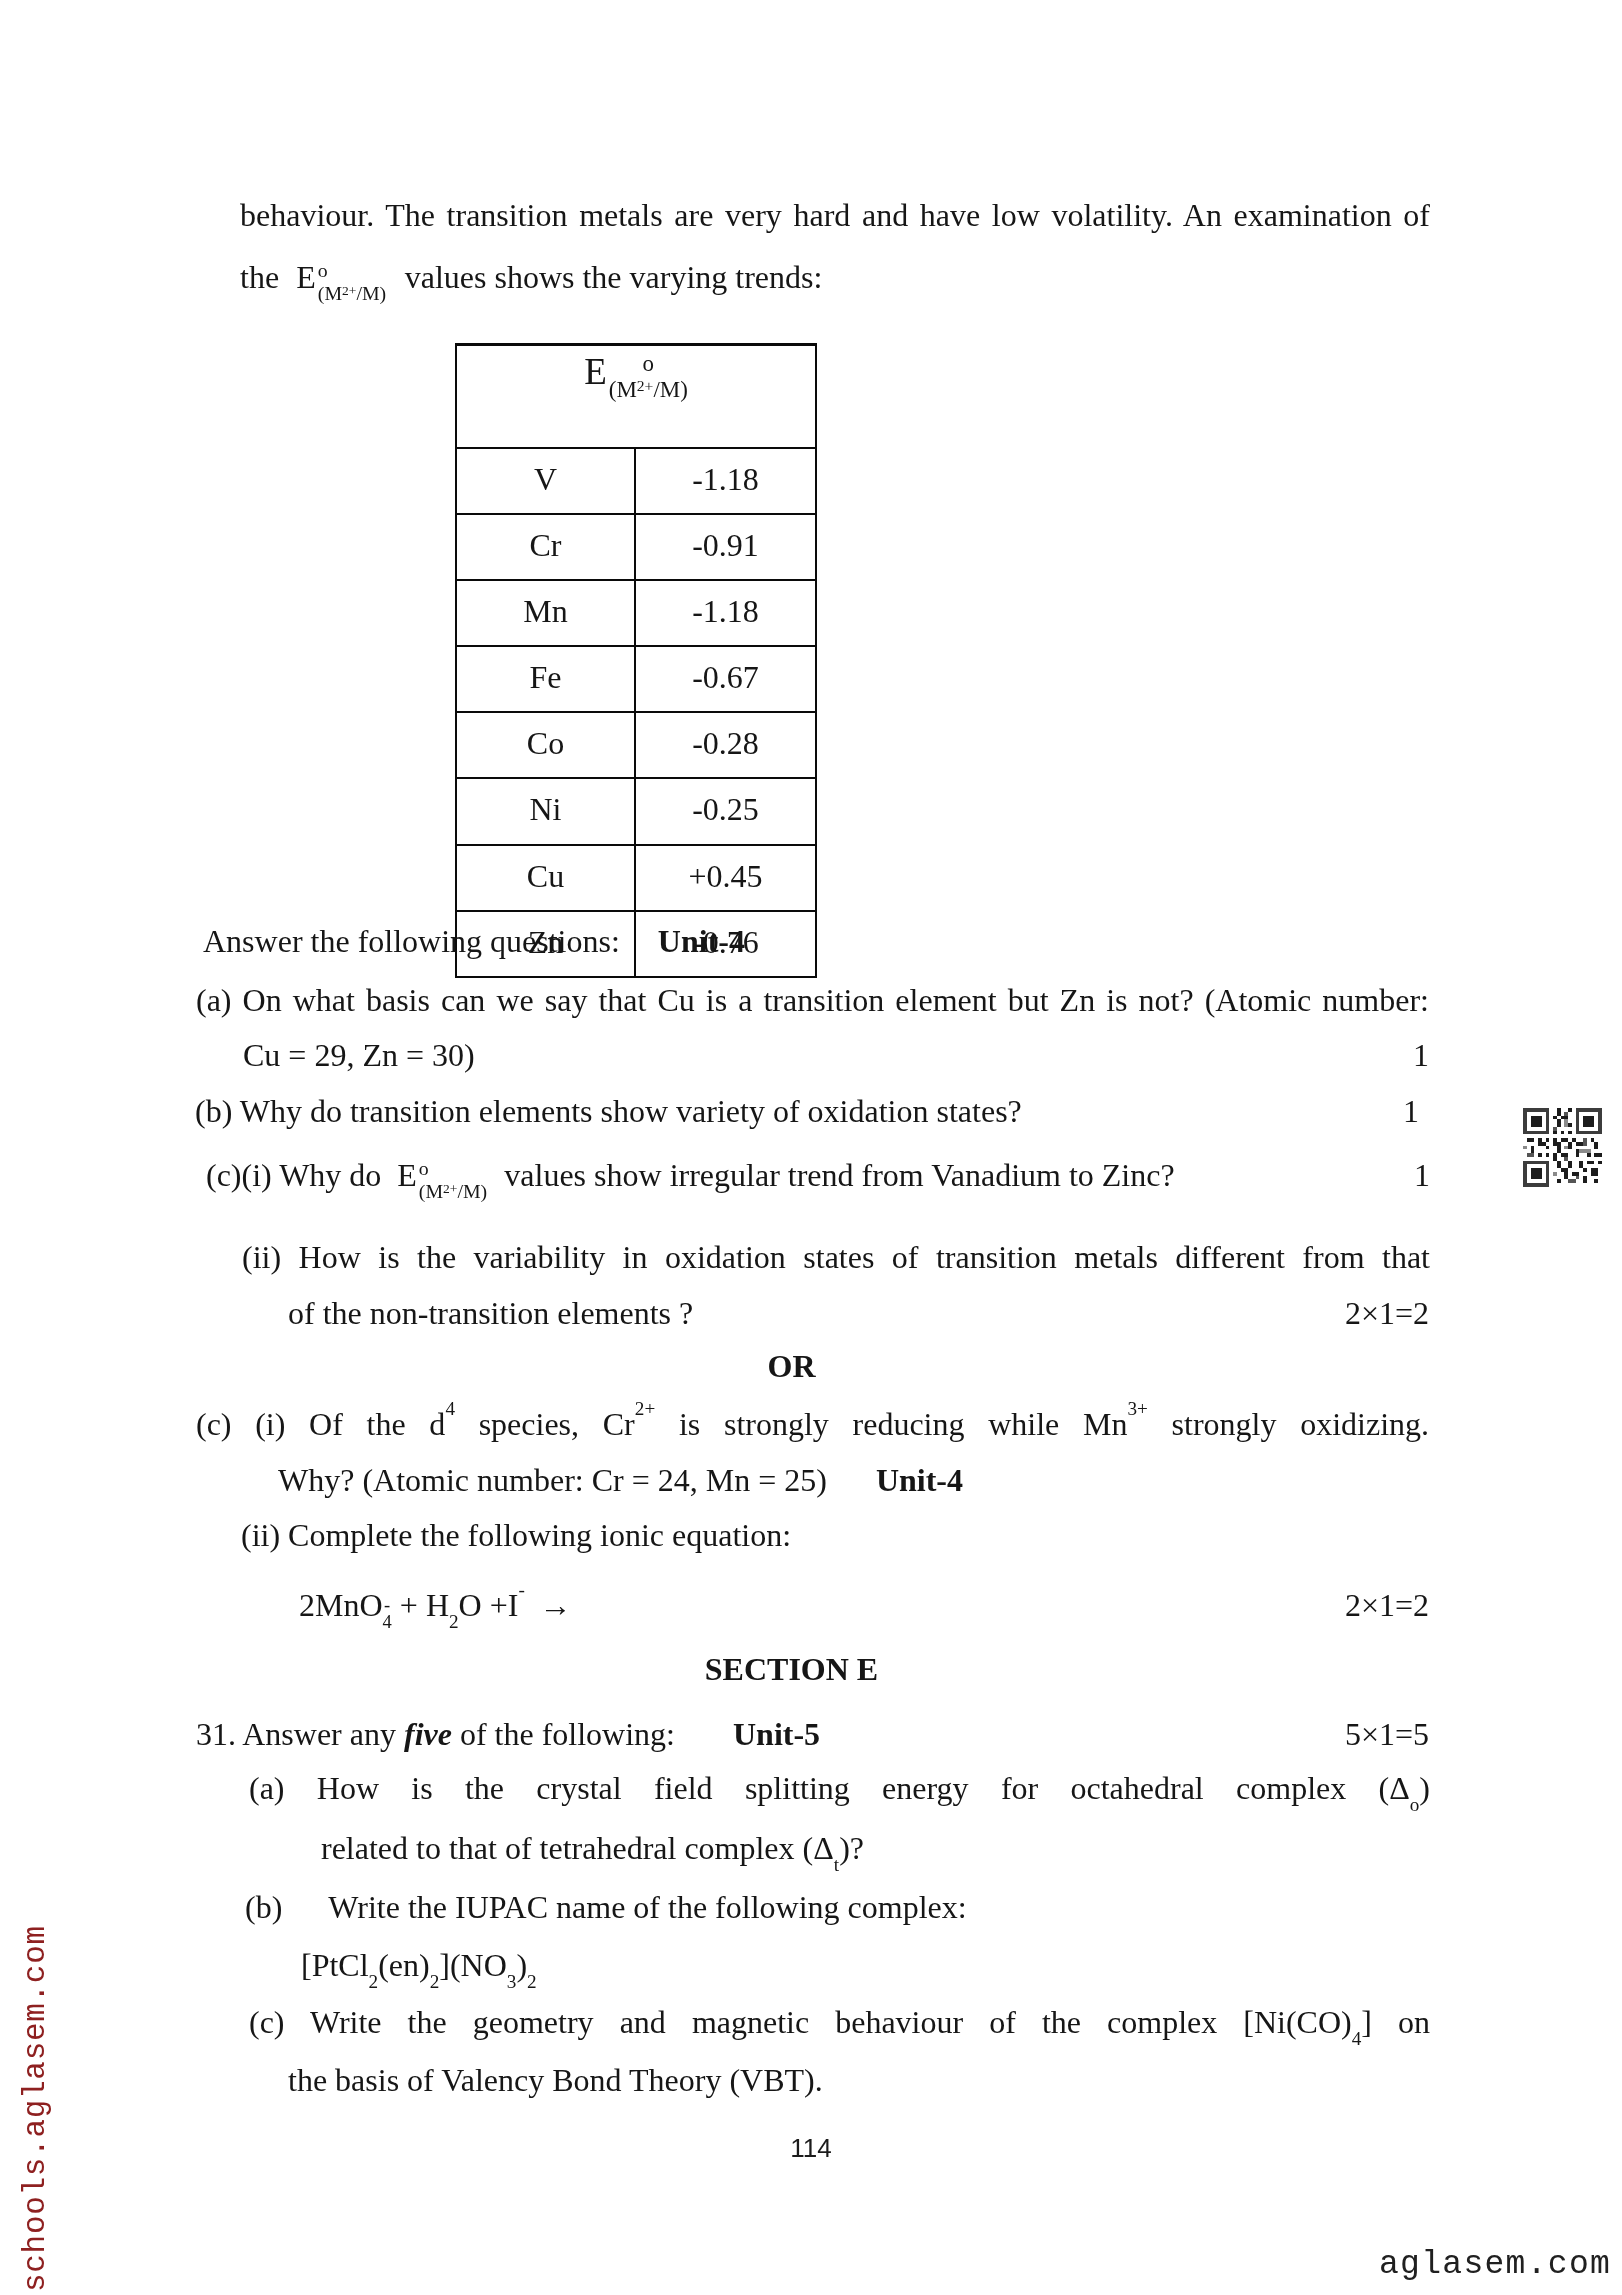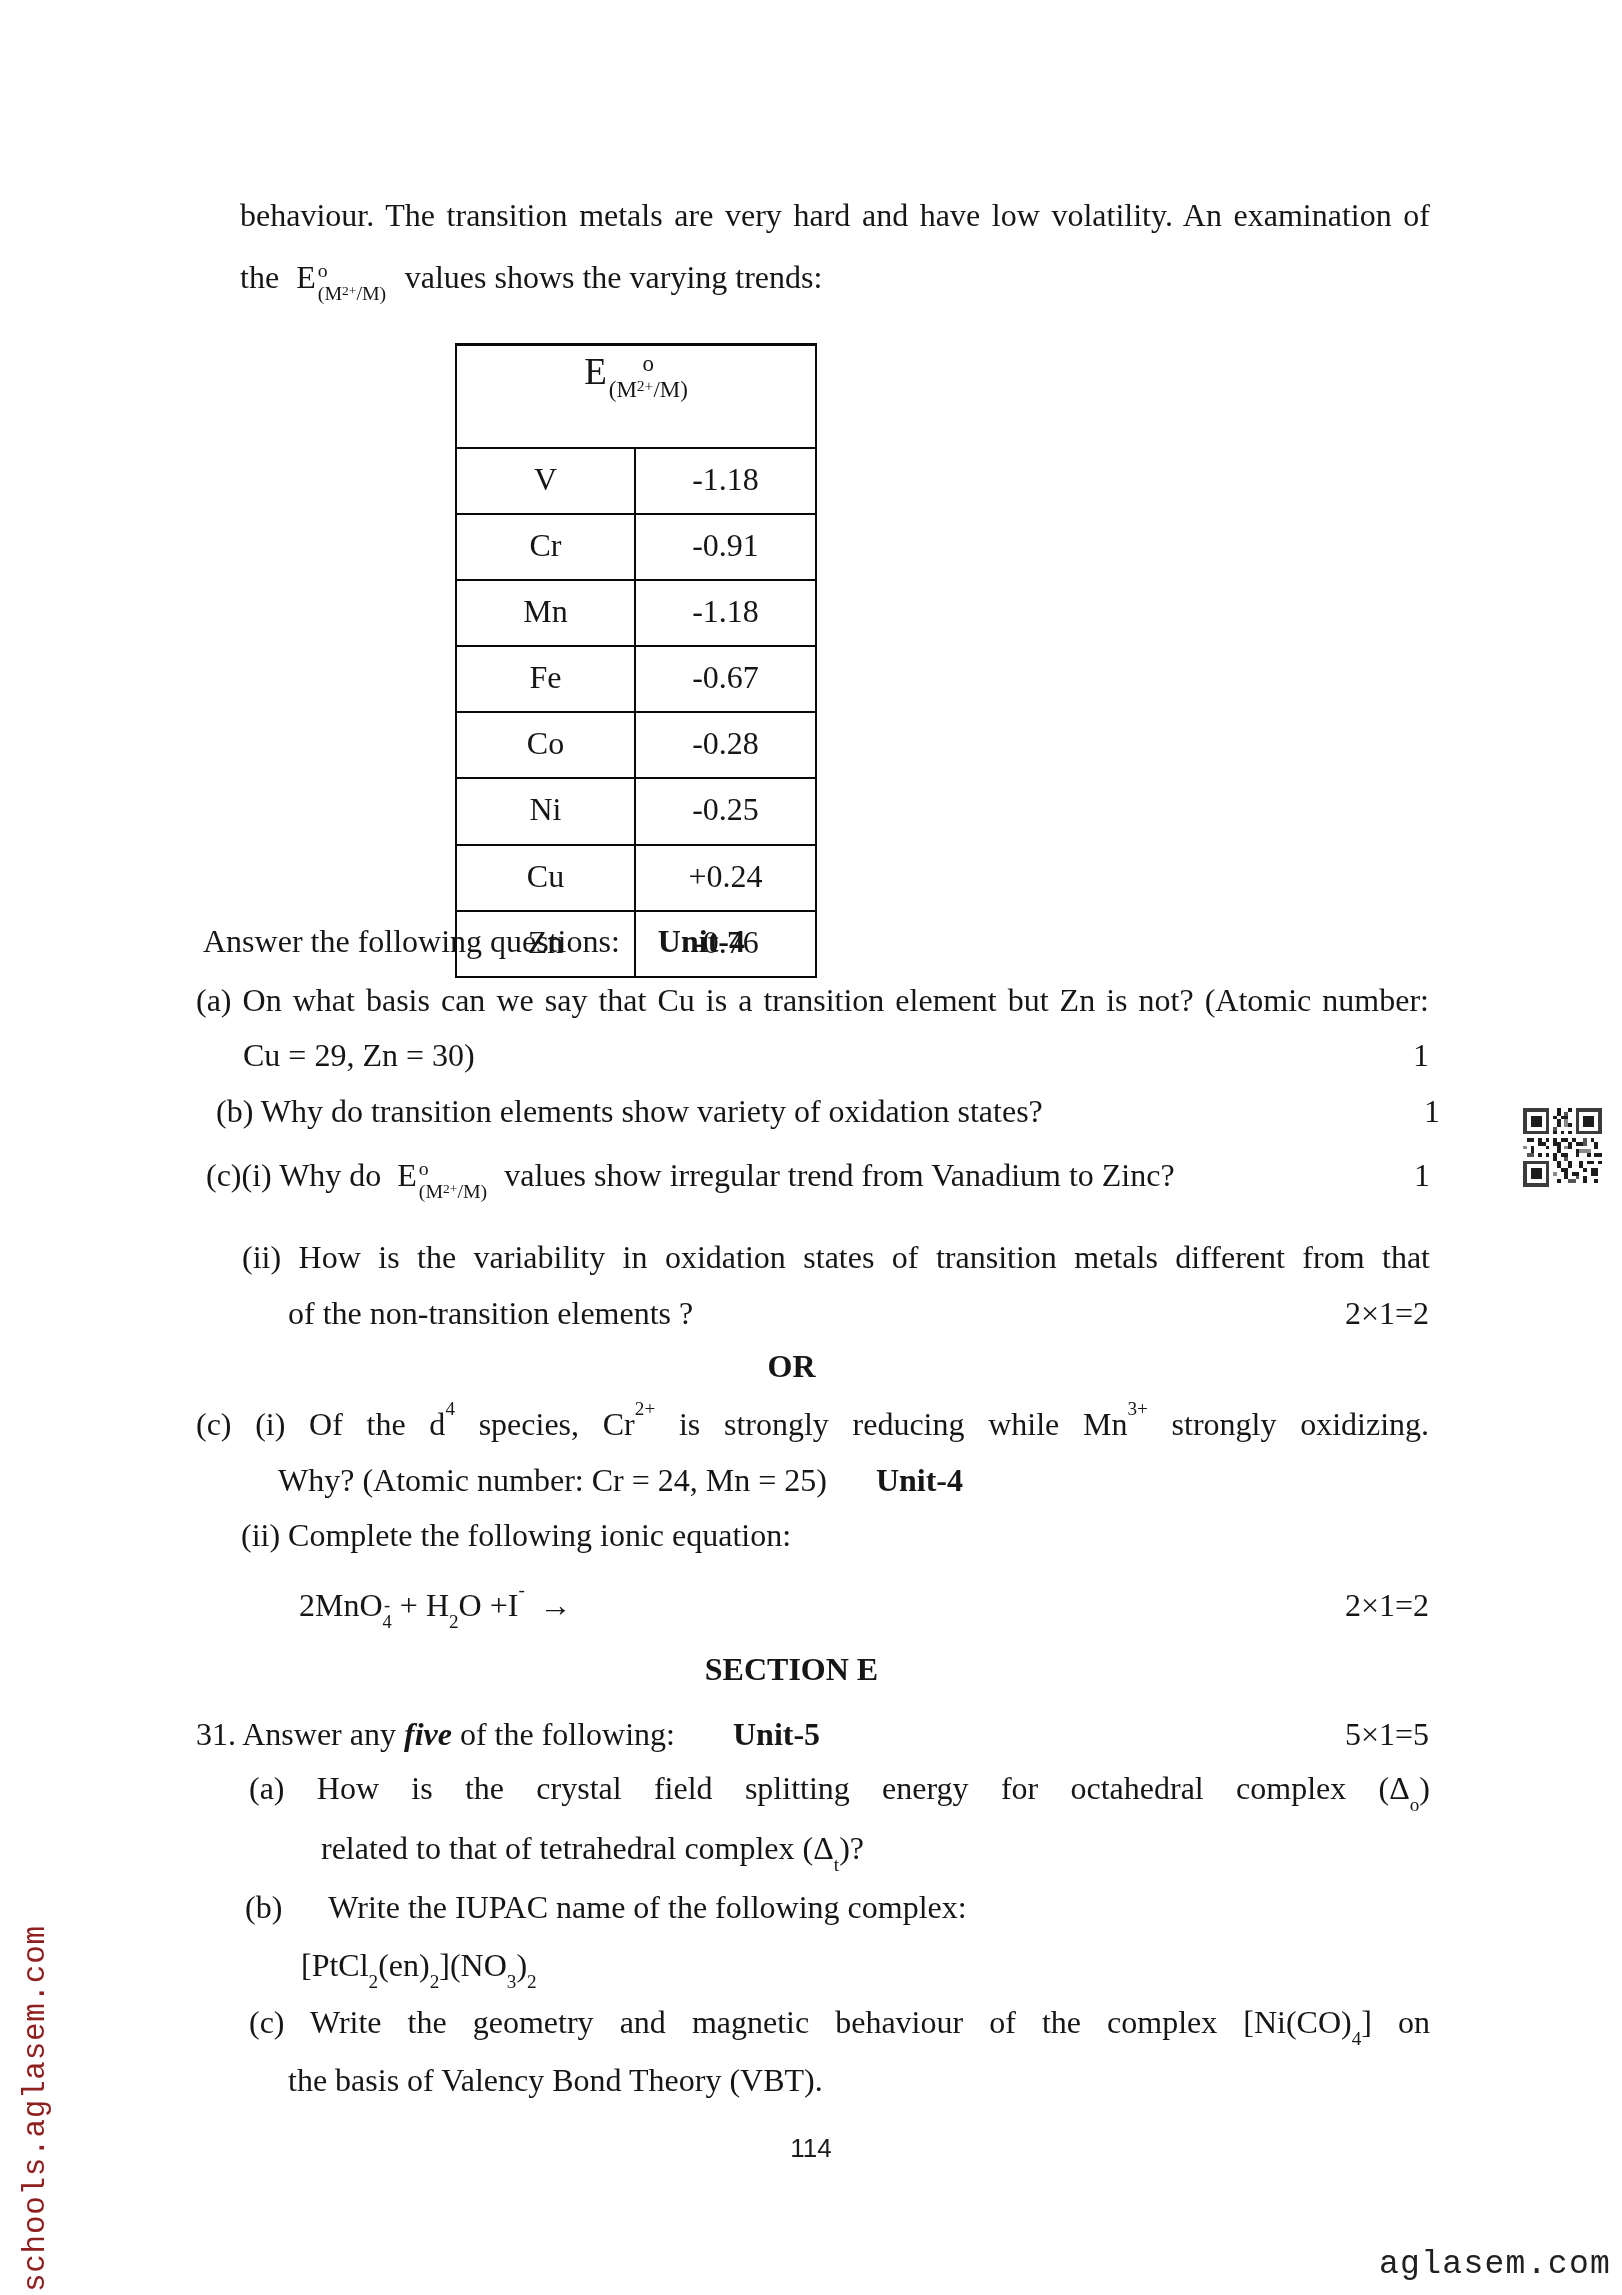--- a/index.html
+++ b/index.html
@@ -103,41 +103,41 @@
       <tr>
           <td class="c1">Co</td>
           <td class="c2">-0.28</td>
         </tr>
       <tr>
           <td class="c1">Ni</td>
           <td class="c2">-0.25</td>
         </tr>
       <tr>
           <td class="c1">Cu</td>
-          <td class="c2">+0.24</td>
+          <td class="c2">+0.45</td>
         </tr>
       <tr>
           <td class="c1">Zn</td>
           <td class="c2">-0.76</td>
         </tr>
     </tbody>
   </table>
 
   <div class="abs" style="left:203px;top:921px;width:1227px;">
     <span>Answer the following questions:</span>
     <span class="b" style="margin-left:30px;">Unit-4</span>
   </div>
 
   <div class="abs jl" style="left:196px;top:980px;width:1233px;">(a) On what basis can we say that Cu is a transition element but Zn is not? (Atomic number:</div>
   <div class="abs row" style="left:196px;top:1035px;width:1233px;">
     <span style="margin-left:47px;">Cu = 29, Zn = 30)</span>
     <span class="mark">1</span>
   </div>
 
-  <div class="abs row" style="left:216px;top:1091px;width:1224px;gap:45px;">
+  <div class="abs row" style="left:195px;top:1091px;width:1224px;gap:45px;">
     <span>(b) Why do transition elements show variety of oxidation states?</span>
     <span class="mark">1</span>
   </div>
 
   <div class="abs row" style="left:206px;top:1155px;width:1224px;">
     <span>
       <span>(c)(i)  Why do</span>
       <span class="enot" style="margin:0 9.2px 0 7.9px;">
           <span>E</span>
           <span class="st">

